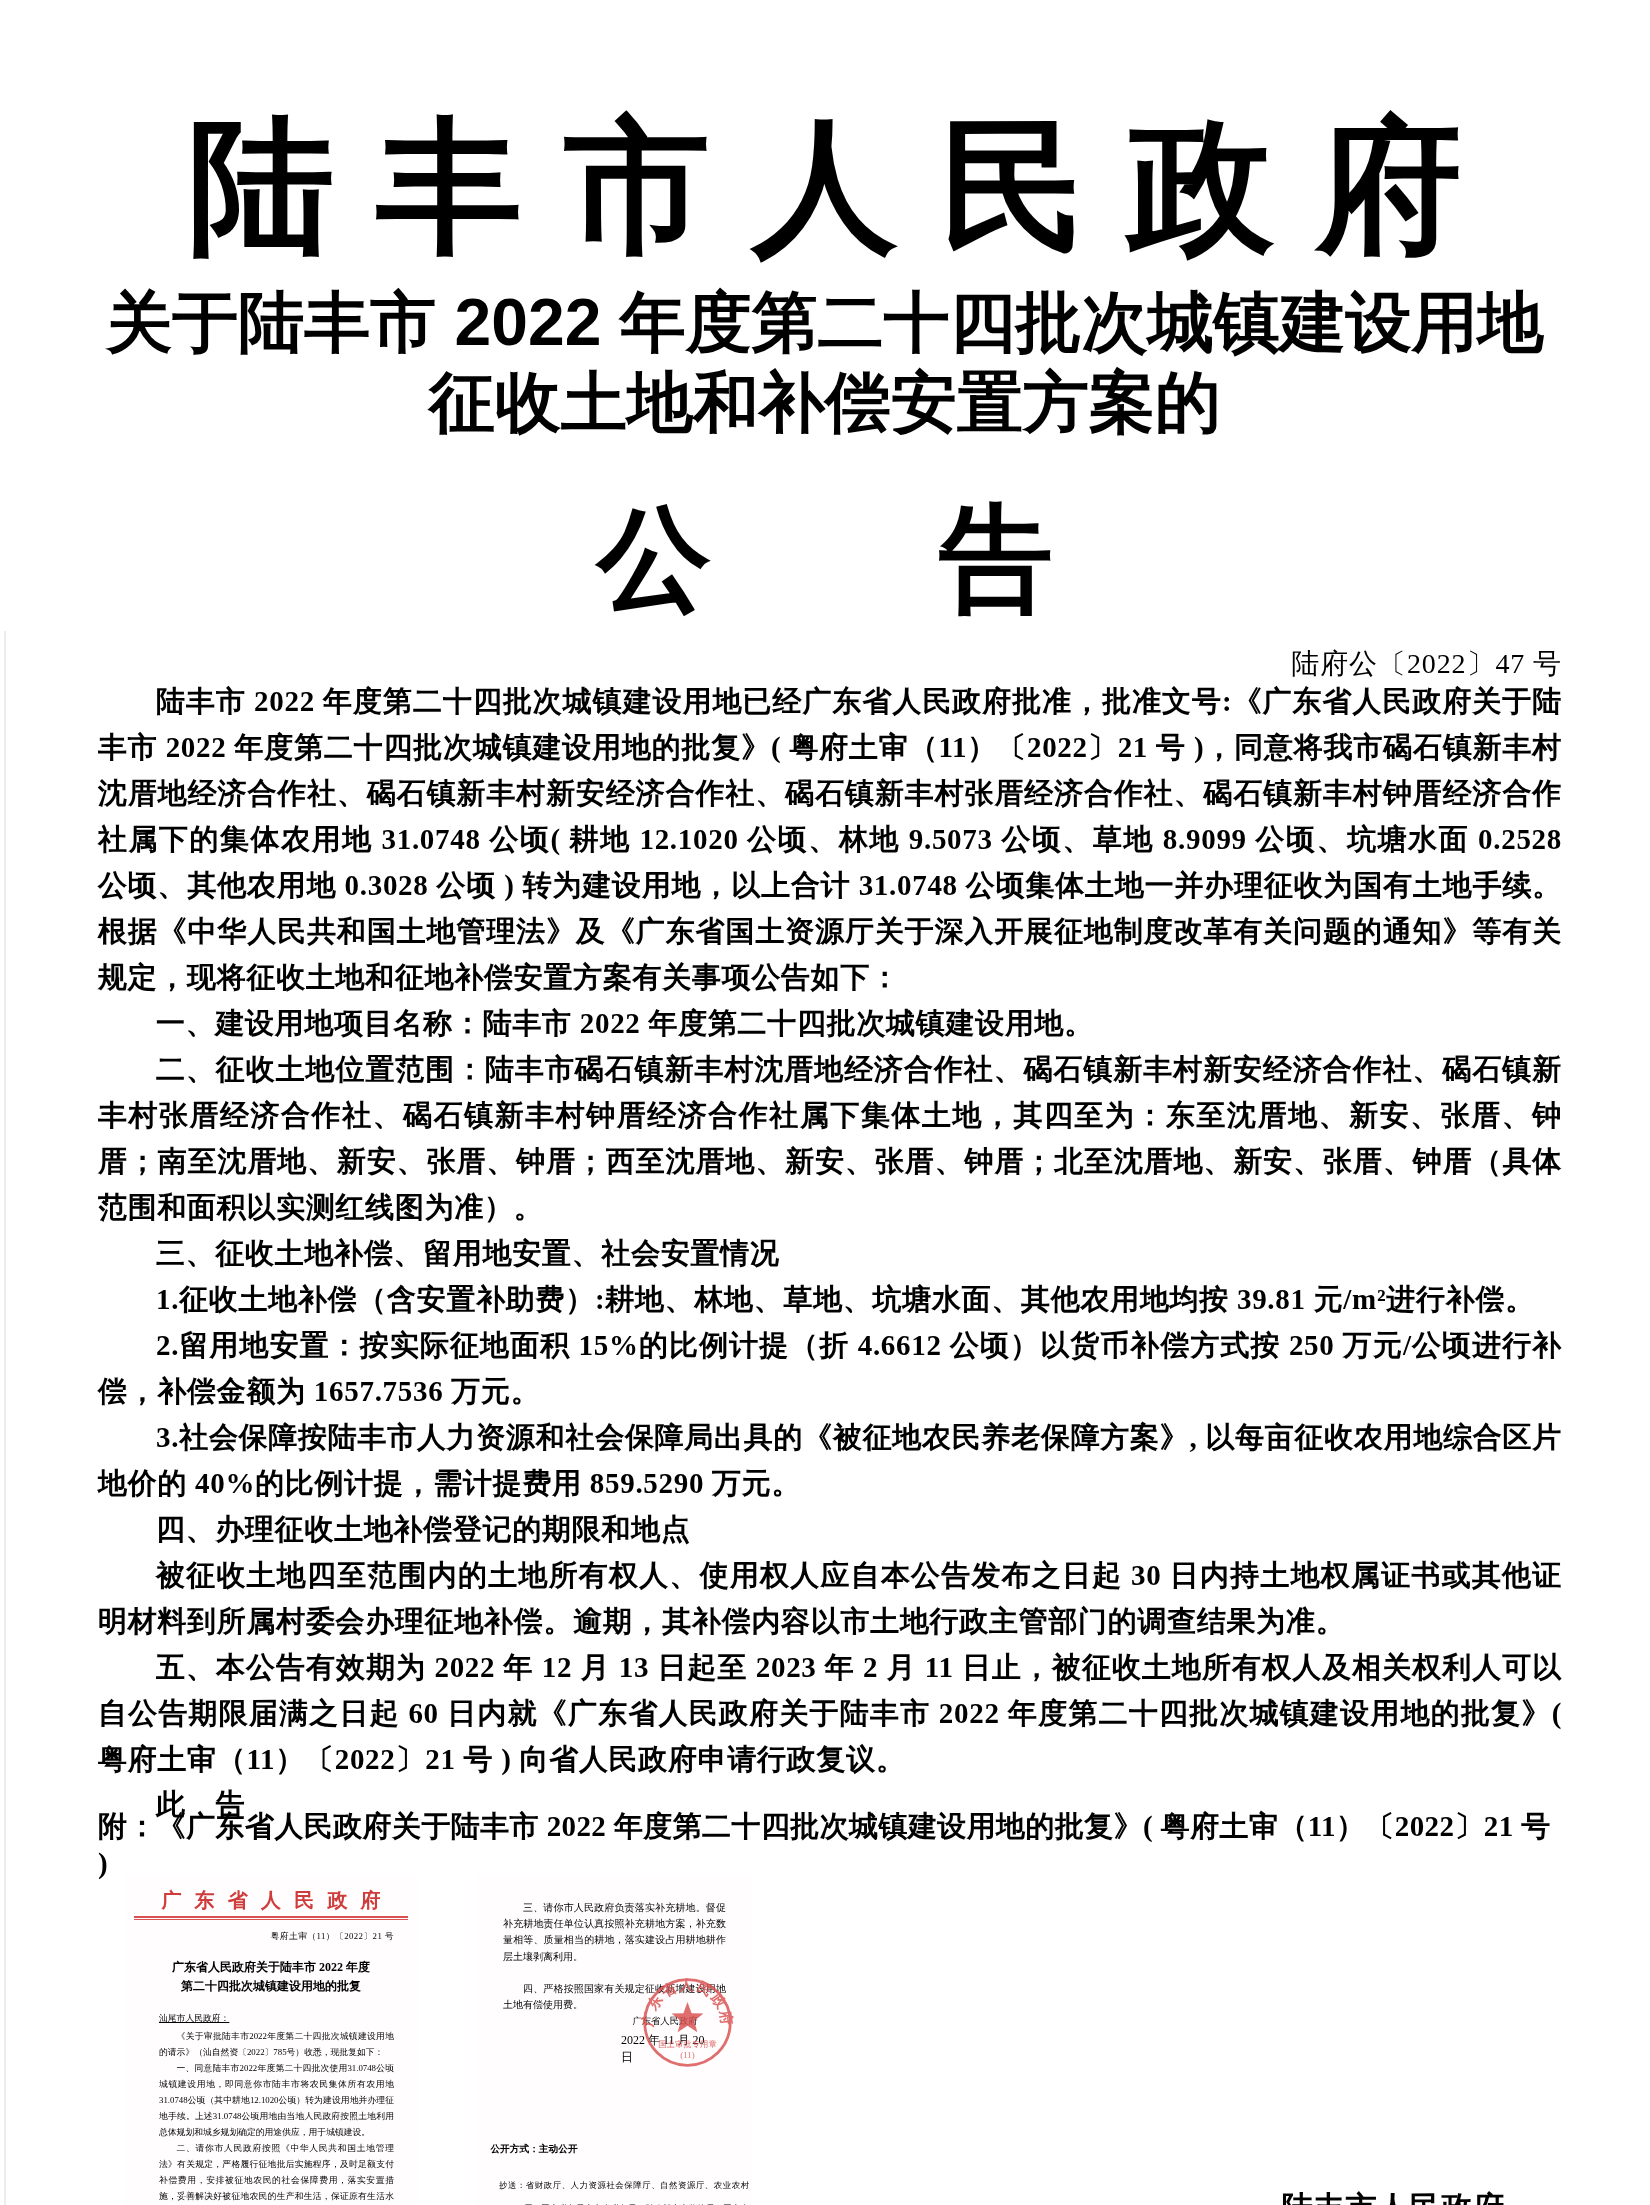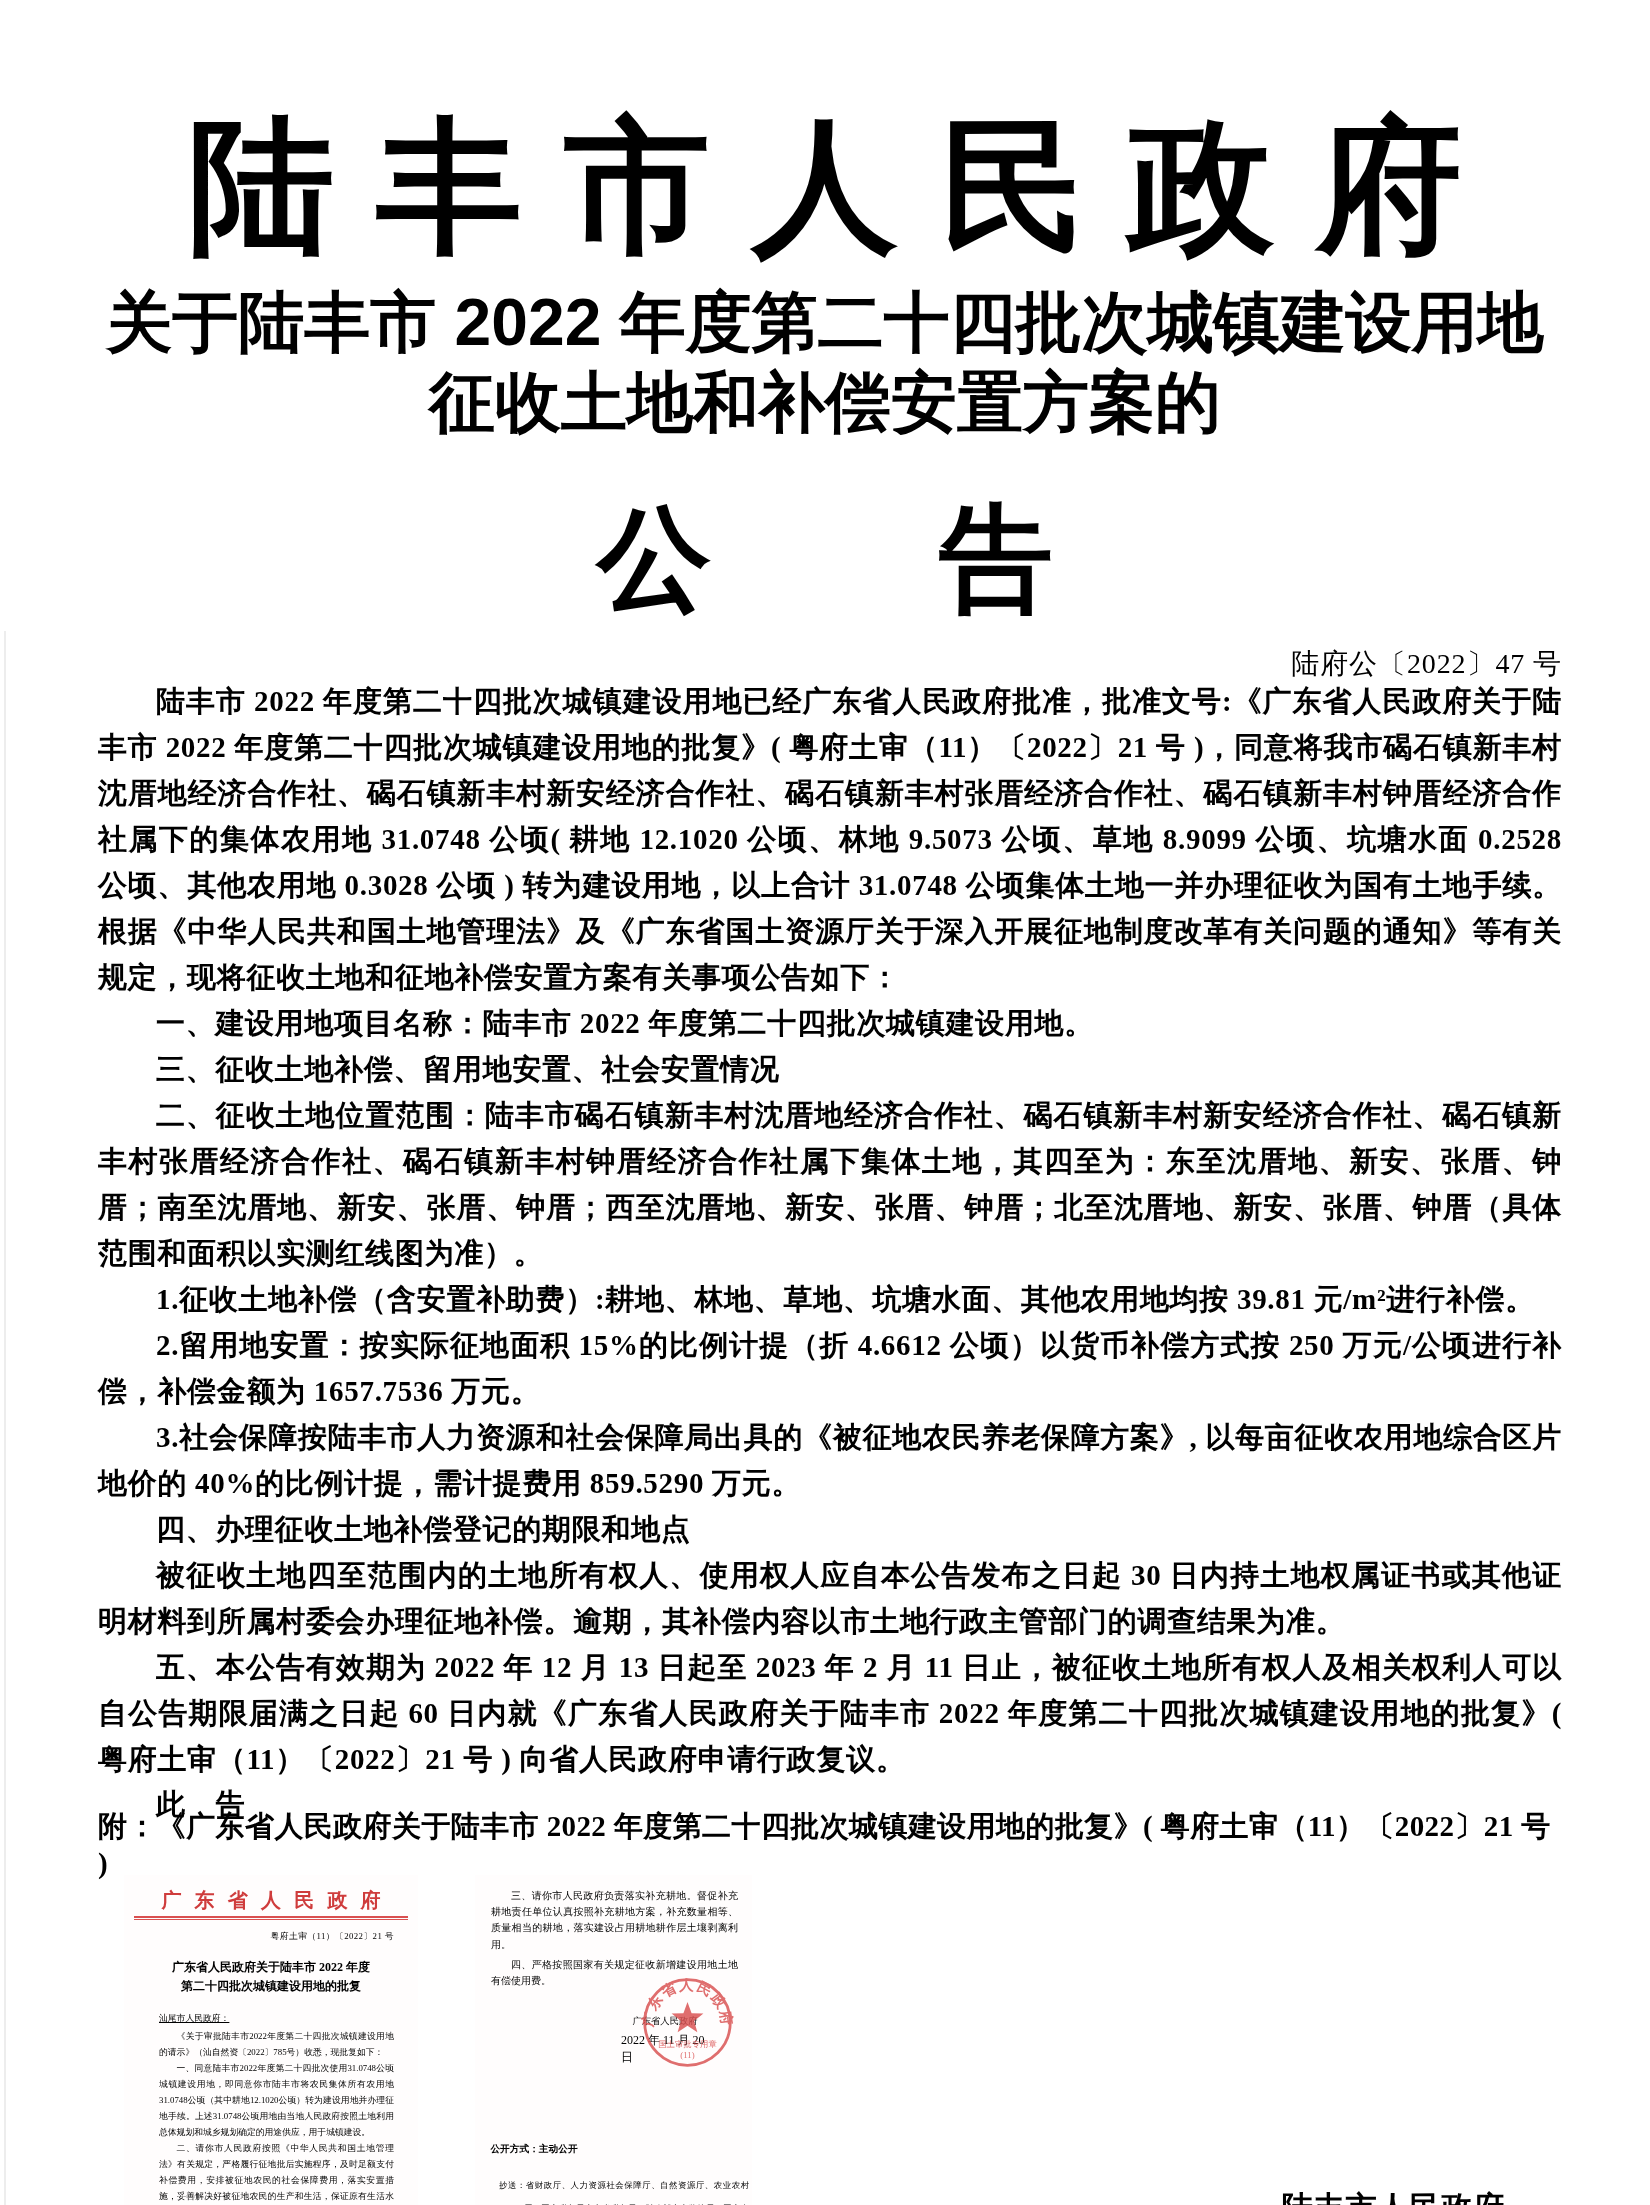--- a/index.html
+++ b/index.html
@@ -41,21 +41,21 @@
   .red-rule .thin{height:0.9px;background:#d95050;margin-top:1.3px;}
   .p1-rule-top{top:41px;}
   .p1-docnum{position:absolute;top:56px;right:24px;font-size:8.8px;letter-spacing:0.4px;}
   .p1-title{position:absolute;top:83px;left:0;width:294px;text-align:center;
             font-size:12px;font-weight:700;line-height:19.4px;}
   .p1-salutation{position:absolute;top:138px;left:35px;font-size:8.8px;text-decoration:underline;}
   .p1-body{position:absolute;top:153px;left:35px;width:235px;font-size:8.8px;line-height:16px;text-align:justify;}
   .p1-body p{margin:0;text-indent:2em;}
 
   .p2-body{position:absolute;top:8.8px;left:12px;width:255px;font-size:10px;line-height:16.3px;text-align:justify;}
-  .p2-body p{margin:4px;text-indent:2em;}
+  .p2-body p{margin:16px;text-indent:2em;}
   .p2-issuer{position:absolute;top:140px;left:146px;width:88px;text-align:center;font-size:9.3px;}
   .p2-issue-date{position:absolute;top:157px;left:146px;width:88px;font-size:12px;}
   .p2-seal{position:absolute;top:101px;left:166px;width:93px;height:93px;opacity:.82;}
   .p2-publicity{position:absolute;top:268px;left:15.4px;font-size:9.7px;font-weight:600;}
   .p2-cc{position:absolute;top:300px;left:24px;width:225px;font-size:8.4px;line-height:22.5px;
          padding-left:25px;text-indent:-25px;text-align:justify;}
 </style>
 </head>
 <body>
 
@@ -66,22 +66,22 @@
   <div class="subtitle">
     <div>关于陆丰市 2022 年度第二十四批次城镇建设用地</div>
     <div>征收土地和补偿安置方案的</div>
   </div>
   <div class="announce">公　　告</div>
   <div class="doc-number">陆府公〔2022〕47 号</div>
 
   <div class="body-text">
       <p>陆丰市 2022 年度第二十四批次城镇建设用地已经广东省人民政府批准，批准文号:《广东省人民政府关于陆丰市 2022 年度第二十四批次城镇建设用地的批复》( 粤府土审（11）〔2022〕21 号 )，同意将我市碣石镇新丰村沈厝地经济合作社、碣石镇新丰村新安经济合作社、碣石镇新丰村张厝经济合作社、碣石镇新丰村钟厝经济合作社属下的集体农用地 31.0748 公顷( 耕地 12.1020 公顷、林地 9.5073 公顷、草地 8.9099 公顷、坑塘水面 0.2528 公顷、其他农用地 0.3028 公顷 ) 转为建设用地，以上合计 31.0748 公顷集体土地一并办理征收为国有土地手续。根据《中华人民共和国土地管理法》及《广东省国土资源厅关于深入开展征地制度改革有关问题的通知》等有关规定，现将征收土地和征地补偿安置方案有关事项公告如下：</p>
       <p>一、建设用地项目名称：陆丰市 2022 年度第二十四批次城镇建设用地。</p>
+      <p>二、征收土地位置范围：陆丰市碣石镇新丰村沈厝地经济合作社、碣石镇新丰村新安经济合作社、碣石镇新丰村张厝经济合作社、碣石镇新丰村钟厝经济合作社属下集体土地，其四至为：东至沈厝地、新安、张厝、钟厝；南至沈厝地、新安、张厝、钟厝；西至沈厝地、新安、张厝、钟厝；北至沈厝地、新安、张厝、钟厝（具体范围和面积以实测红线图为准）。</p>
       <p>三、征收土地补偿、留用地安置、社会安置情况</p>
-      <p>二、征收土地位置范围：陆丰市碣石镇新丰村沈厝地经济合作社、碣石镇新丰村新安经济合作社、碣石镇新丰村张厝经济合作社、碣石镇新丰村钟厝经济合作社属下集体土地，其四至为：东至沈厝地、新安、张厝、钟厝；南至沈厝地、新安、张厝、钟厝；西至沈厝地、新安、张厝、钟厝；北至沈厝地、新安、张厝、钟厝（具体范围和面积以实测红线图为准）。</p>
       <p>1.征收土地补偿（含安置补助费）:耕地、林地、草地、坑塘水面、其他农用地均按 39.81 元/m²进行补偿。</p>
       <p>2.留用地安置：按实际征地面积 15%的比例计提（折 4.6612 公顷）以货币补偿方式按 250 万元/公顷进行补偿，补偿金额为 1657.7536 万元。</p>
       <p>3.社会保障按陆丰市人力资源和社会保障局出具的《被征地农民养老保障方案》, 以每亩征收农用地综合区片地价的 40%的比例计提，需计提费用 859.5290 万元。</p>
       <p>四、办理征收土地补偿登记的期限和地点</p>
       <p>被征收土地四至范围内的土地所有权人、使用权人应自本公告发布之日起 30 日内持土地权属证书或其他证明材料到所属村委会办理征地补偿。逾期，其补偿内容以市土地行政主管部门的调查结果为准。</p>
       <p>五、本公告有效期为 2022 年 12 月 13 日起至 2023 年 2 月 11 日止，被征收土地所有权人及相关权利人可以自公告期限届满之日起 60 日内就《广东省人民政府关于陆丰市 2022 年度第二十四批次城镇建设用地的批复》( 粤府土审（11）〔2022〕21 号 ) 向省人民政府申请行政复议。</p>
     </div>
   <p class="closing">此　告</p>
   <div class="attach-note">附：《广东省人民政府关于陆丰市 2022 年度第二十四批次城镇建设用地的批复》( 粤府土审（11）〔2022〕21 号 )</div>
 

